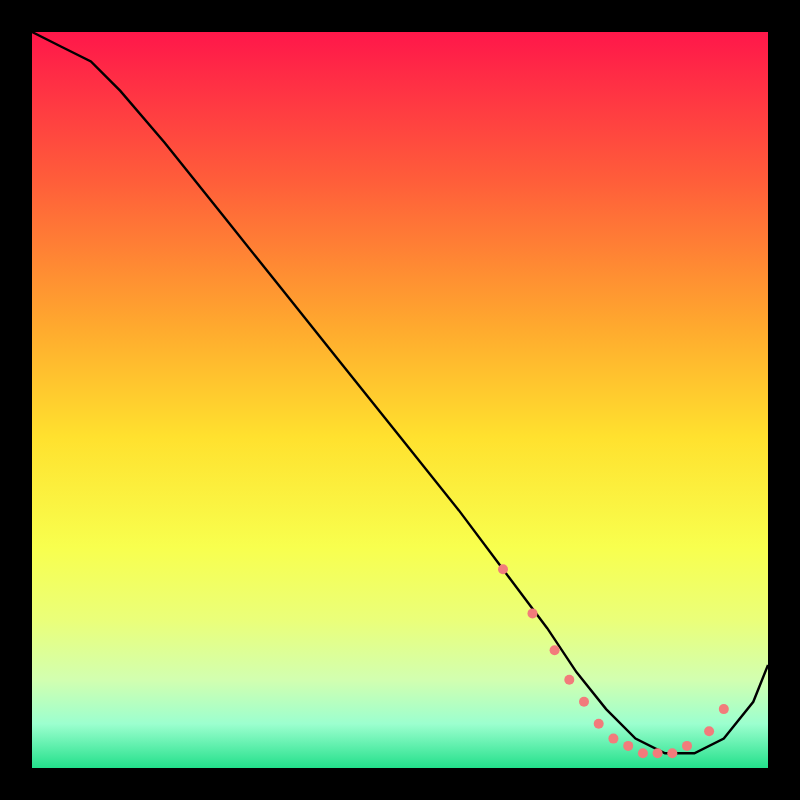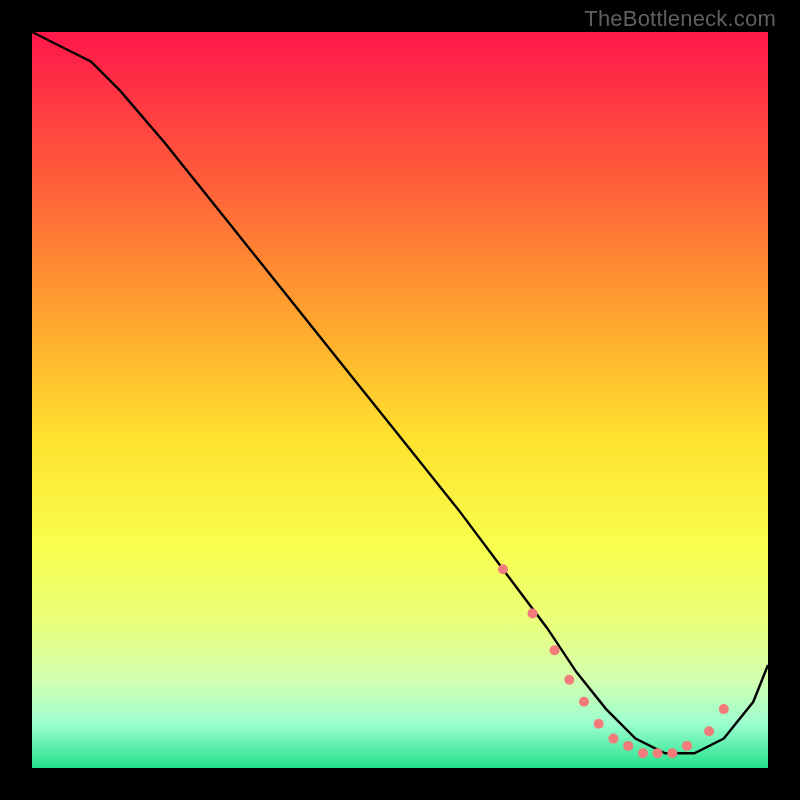--- a/index.html
+++ b/index.html
@@ -38,21 +38,20 @@
   .plot svg {
     display: block;
     width: 736px;
     height: 736px;
   }
 </style>
 </head>
 <body>
 
 <div class="frame">
-  <div class="watermark">TheBottleneck.com</div>
 
   <div class="plot">
     <svg id="plot-svg" viewBox="0 0 736 736" preserveAspectRatio="none">
       <defs>
         <linearGradient id="bg-grad" x1="0" y1="0" x2="0" y2="1">
             <stop offset="0%" stop-color="#ff174a"></stop>
             <stop offset="20%" stop-color="#ff5d3a"></stop>
             <stop offset="40%" stop-color="#ffa92e"></stop>
             <stop offset="55.00000000000001%" stop-color="#ffe12e"></stop>
             <stop offset="70%" stop-color="#f8ff4e"></stop>

